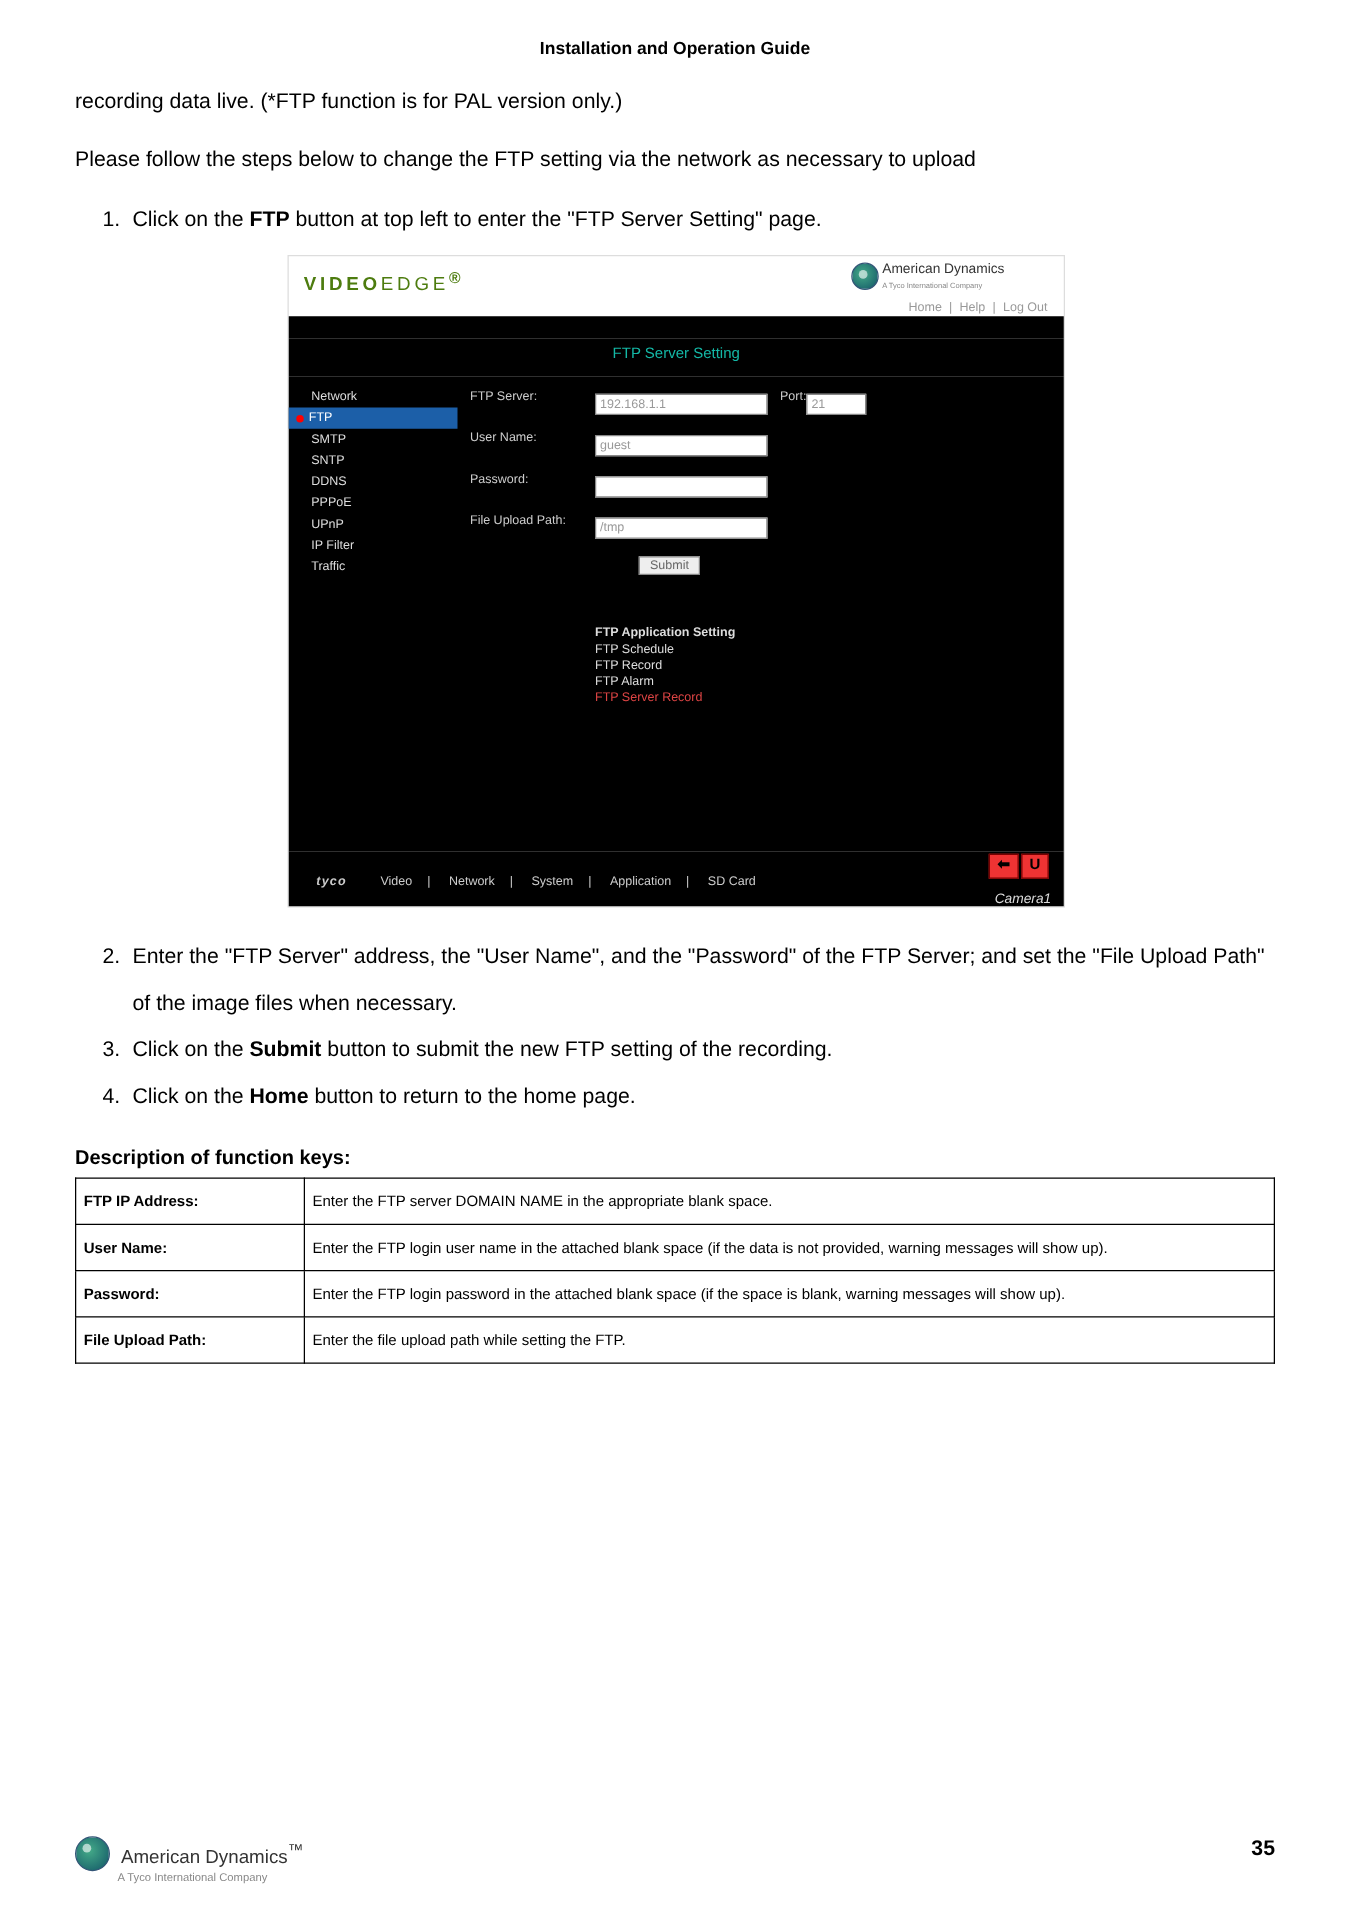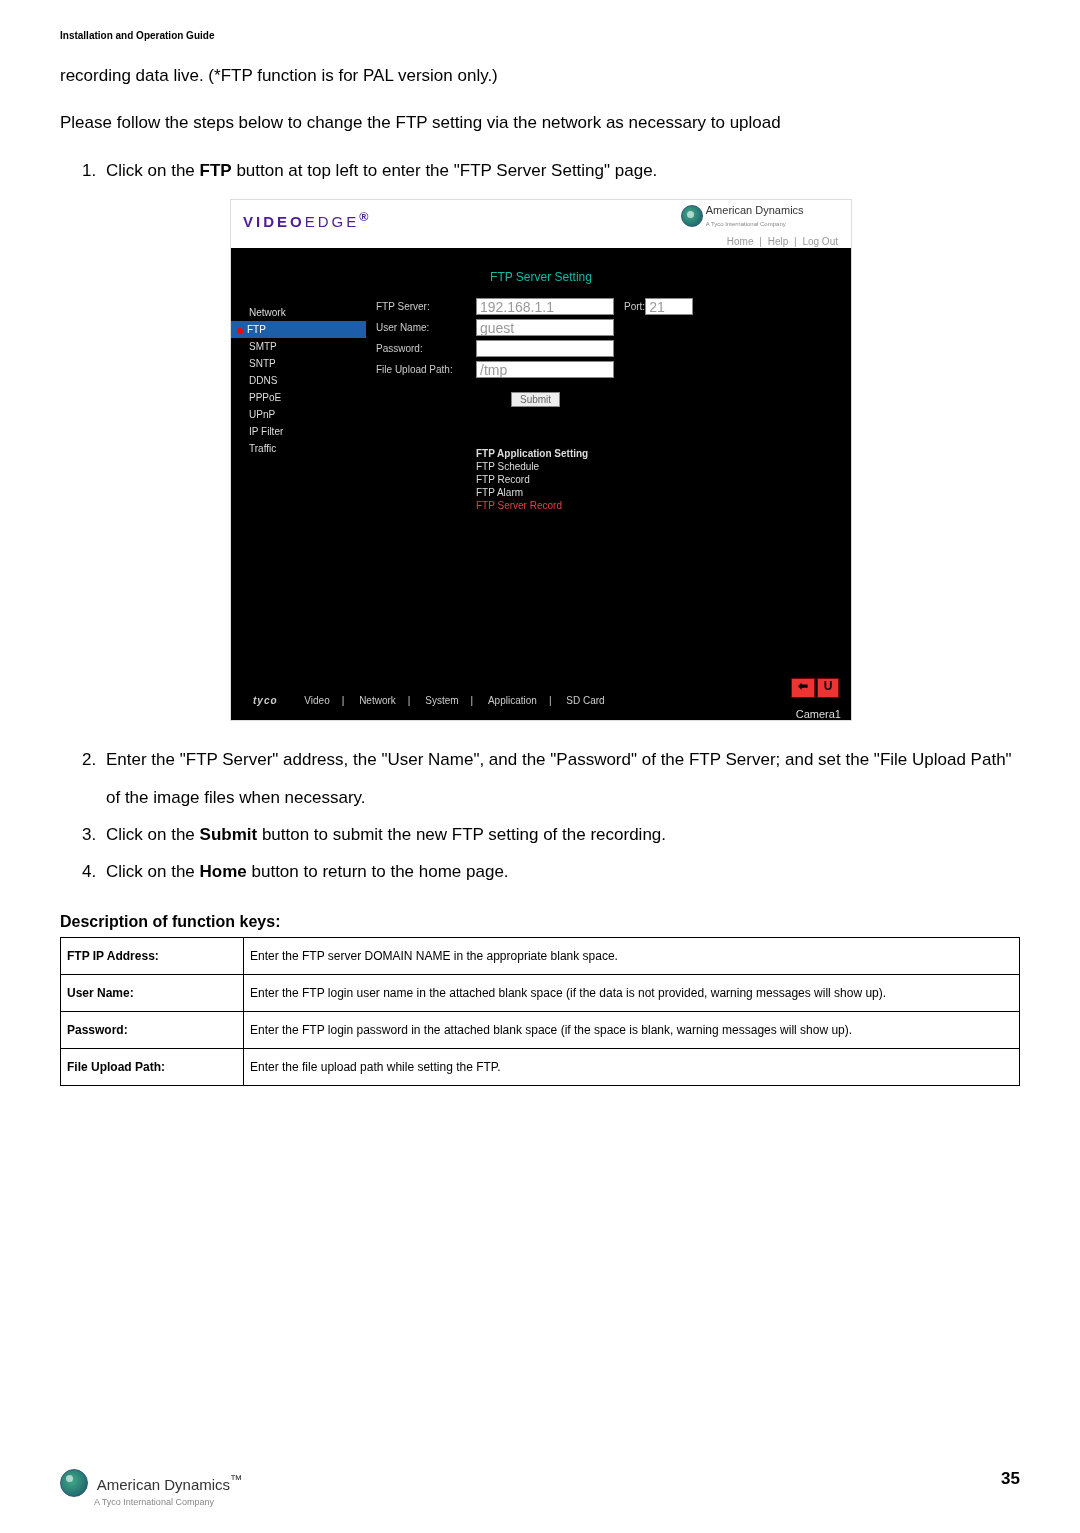--- a/index.html
+++ b/index.html
@@ -10,23 +10,24 @@
     color: #000;
     width: 1080px;
     background: #fff;
   }
   .page {
     padding: 30px 60px 40px 60px;
     position: relative;
     min-height: 1470px;
   }
   .header-line {
-    font-size: 10px;
+    font-size: 14px;
     font-weight: bold;
     margin-bottom: 16px;
+    text-align: center;
   }
   .bullet-line {
     display: flex;
     align-items: baseline;
     margin-bottom: 14px;
   }
   .bullet-dot {
     width: 50px;
     display: inline-block;
     text-align: left;
@@ -74,21 +75,21 @@
     font-size: 10px;
   }
   .scr-head {
     display: flex;
     height: 48px;
     position: relative;
   }
   .scr-logo {
     flex: 1;
     padding: 10px 12px;
-    color: #4c1d95;
+    color: #4d7c0f;
     font-weight: bold;
     letter-spacing: 3px;
     font-size: 15px;
   }
   .scr-logo .thin {
     font-weight: normal;
   }
   .scr-brand {
     width: 170px;
     position: relative;
@@ -186,21 +187,22 @@
     width: 100px;
     color: #ccc;
   }
   .finput {
     background: #fff;
     color: #999;
     border: 1px solid #888;
     height: 15px;
     width: 130px;
     padding: 0 3px;
-    font-size: 14px;
+    font-size: 10px;
+    margin-top: 12px;
   }
   .port-label {
     margin-left: 10px;
     color: #ccc;
   }
   .port-input {
     width: 40px;
   }
   .submit-btn {
     background: #eee;
@@ -259,20 +261,21 @@
     font-size: 10px;
   }
   .bot-links span { margin: 0 12px; }
   .bot-links .tyco { font-style: italic; font-weight: bold; letter-spacing: 1px; }
   .camera-lbl {
     position: absolute;
     right: 10px;
     bottom: 0px;
     color: #ddd;
     font-size: 11px;
+    font-style: italic;
   }
   .desc-title {
     font-size: 16px;
     font-weight: bold;
     margin: 22px 0 6px 0;
   }
   table.func {
     border-collapse: collapse;
     width: 100%;
     margin-top: 2px;

